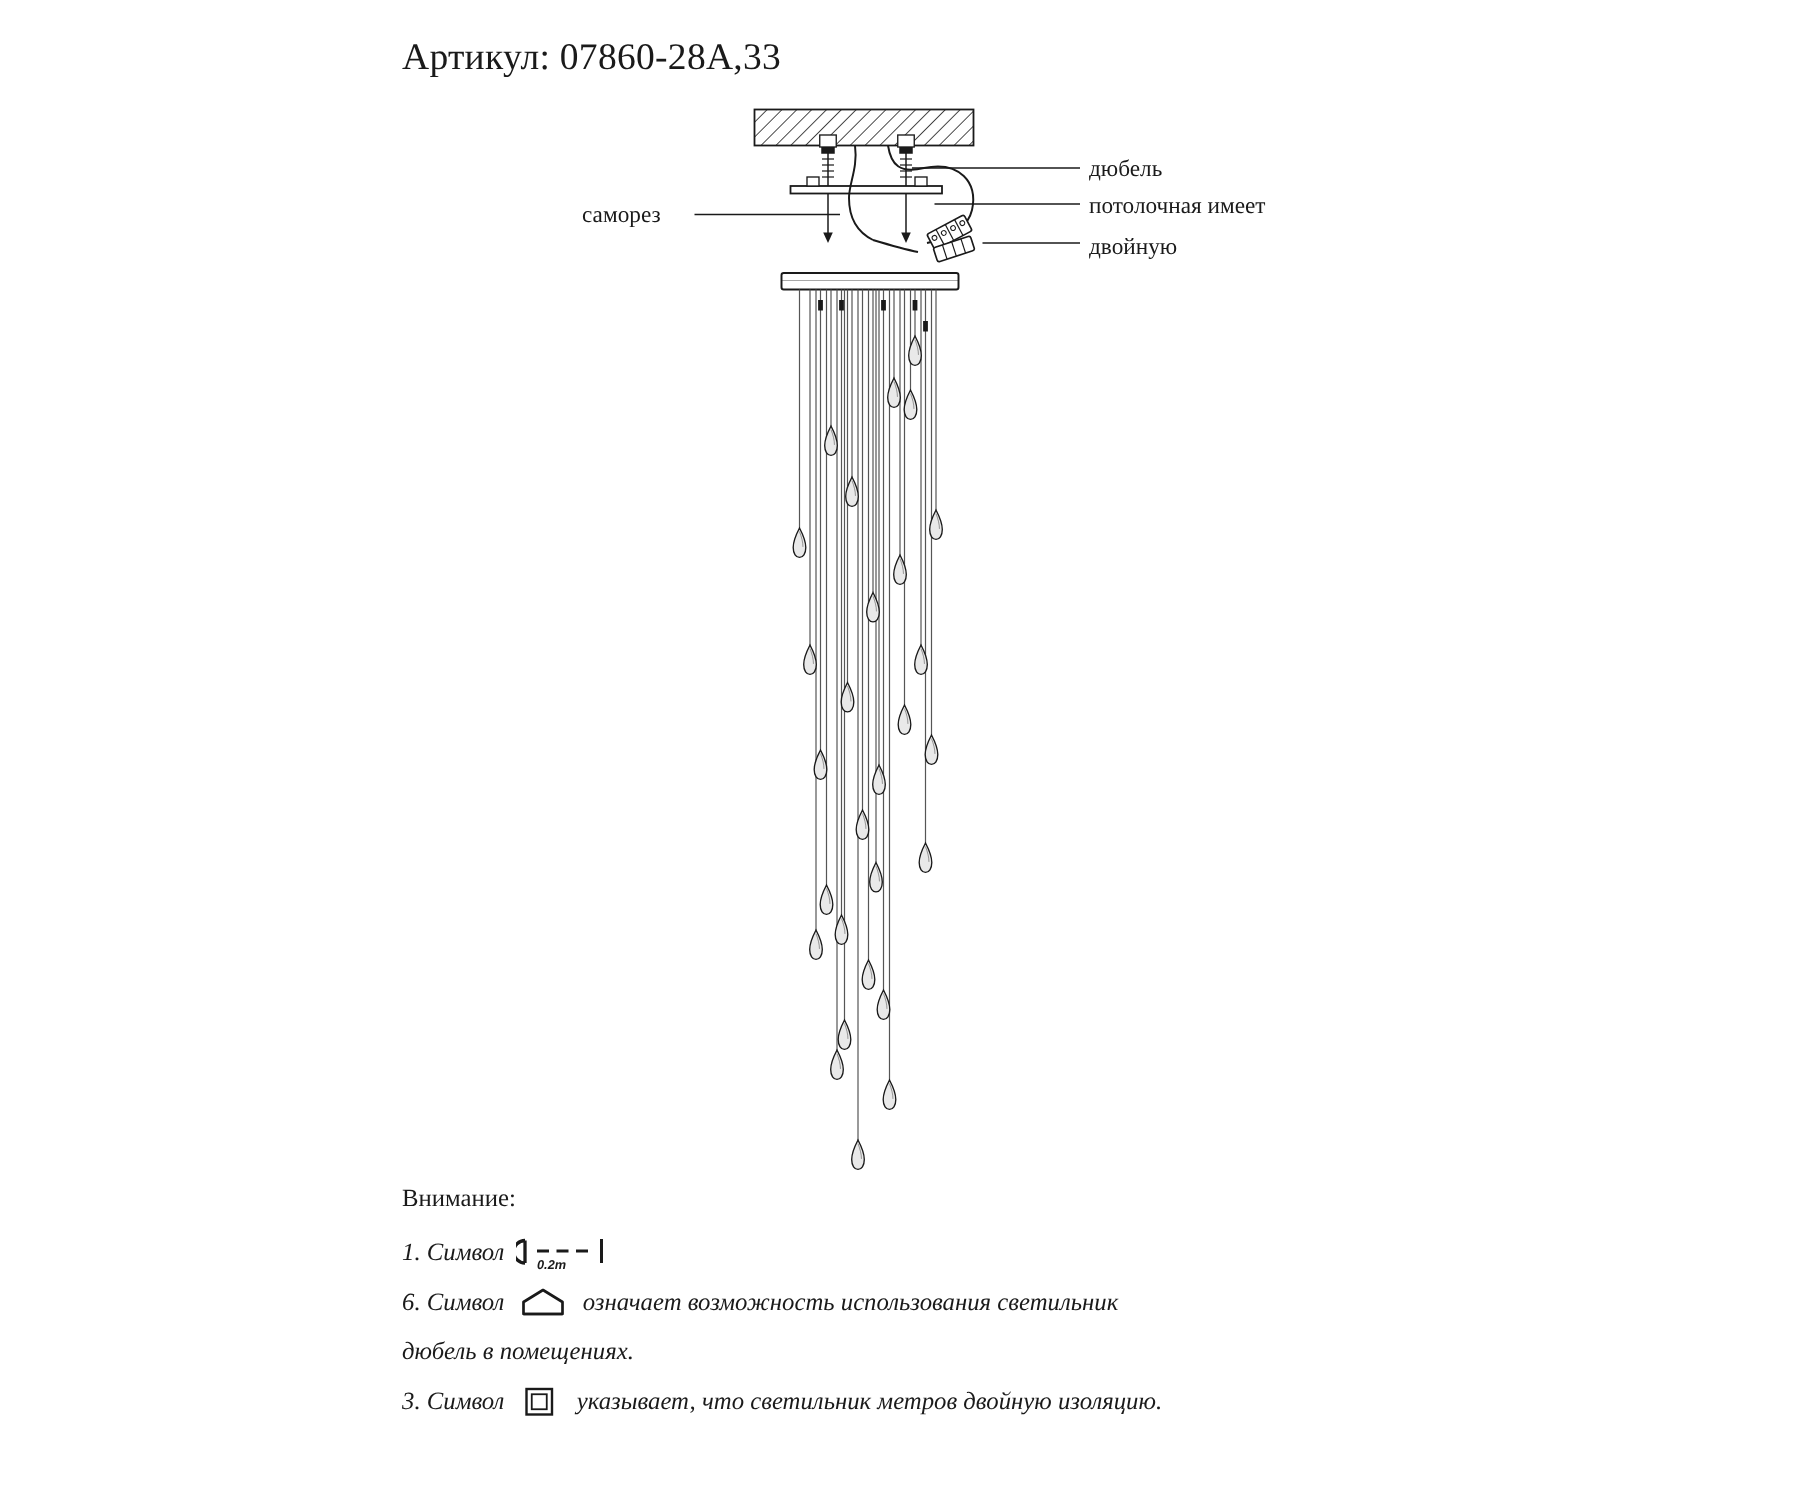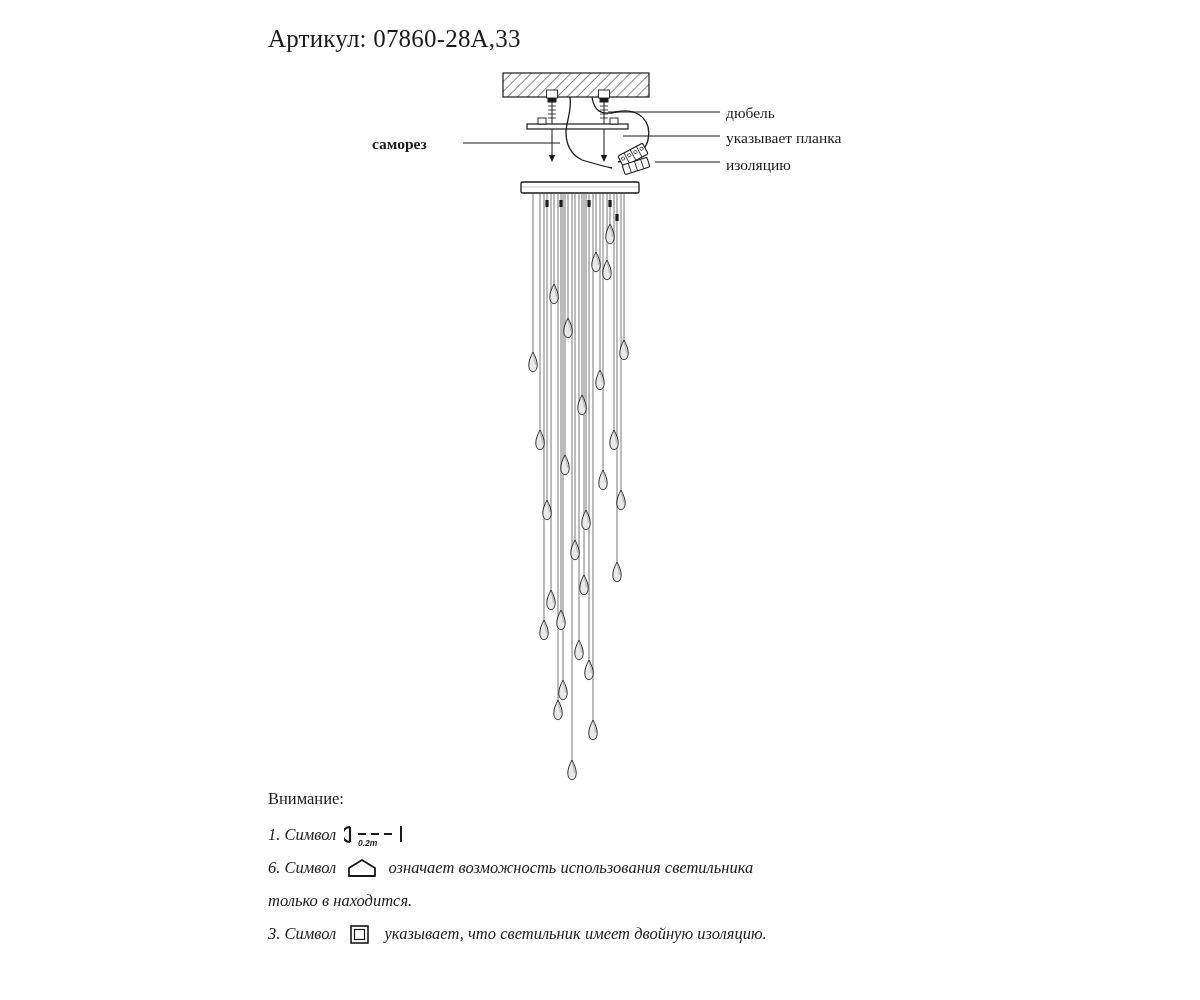--- a/index.html
+++ b/index.html
@@ -32,21 +32,21 @@
   }
   .callout {
     position: absolute;
     font-size: 15.5px;
     font-family: "Liberation Serif", serif;
     white-space: nowrap;
   }
   #label-dyubel   { left: 726px; top: 104px; }
   #label-planka   { left: 726px; top: 129px; }
   #label-klemmnik { left: 726px; top: 156px; }
-  #label-samorez  { left: 372px; top: 135px; font-weight: bold; }
+  #label-samorez  { left: 388px; top: 135px; }
 
   #notice-block {
     position: absolute;
     left: 268px;
     top: 783px;
     width: 700px;
     font-size: 16.5px;
     line-height: 31px;
     font-family: "Liberation Serif", serif;
   }
@@ -239,22 +239,22 @@
 
       <line x1="623" y1="136" x2="720" y2="136"></line>
 
       <line x1="655" y1="162" x2="720" y2="162"></line>
 
       <line x1="463" y1="143" x2="560" y2="143"></line>
     </g>
   </svg>
 
   <div class="callout" id="label-dyubel">дюбель</div>
-  <div class="callout" id="label-planka">указывает планка</div>
-  <div class="callout" id="label-klemmnik">изоляцию</div>
+  <div class="callout" id="label-planka">потолочная имеет</div>
+  <div class="callout" id="label-klemmnik">двойную</div>
   <div class="callout" id="label-samorez">саморез</div>
 
   <div id="notice-block">
     <div class="head">Внимание:</div>
 
     <div class="note-row">
       <span>1. Символ</span>
       <svg class="inline-sym sym-distance" viewBox="0 0 76 24">
         <path d="M6,4 A7.5,7.5 0 1 0 6,19" fill="none" stroke="#1a1a1a" stroke-width="2.2"></path>
         <line x1="6" y1="4" x2="6" y2="19" stroke="#1a1a1a" stroke-width="2.2"></line>
@@ -265,27 +265,27 @@
         <text class="lbl-small" x="14" y="23" fill="#1a1a1a">0.2m</text>
       </svg>
     </div>
 
     <div class="note-row">
       <span>6. Символ</span>
       <svg class="inline-sym sym-house" viewBox="0 0 32 22">
         <path d="M3,19 L3,11 L16,3 L29,11 L29,19 Z" fill="none" stroke="#1a1a1a" stroke-width="1.8" stroke-linejoin="round"></path>
         <line x1="3" y1="19" x2="29" y2="19" stroke="#1a1a1a" stroke-width="1.8"></line>
       </svg>
-      <span>означает возможность использования светильника</span>
+      <span>означает возможность использования светильник</span>
     </div>
-    <div class="note-row">только в находится.</div>
+    <div class="note-row">дюбель в помещениях.</div>
 
     <div class="note-row">
       <span>3. Символ</span>
       <svg class="inline-sym sym-square" viewBox="0 0 28 22">
         <rect x="5" y="3" width="17" height="17" fill="none" stroke="#1a1a1a" stroke-width="1.6"></rect>
         <rect x="8.5" y="6.5" width="10" height="10" fill="none" stroke="#1a1a1a" stroke-width="1.2"></rect>
       </svg>
-      <span>указывает, что светильник имеет двойную изоляцию.</span>
+      <span>указывает, что светильник метров двойную изоляцию.</span>
     </div>
   </div>
 
 </div>
 
 </body></html>

